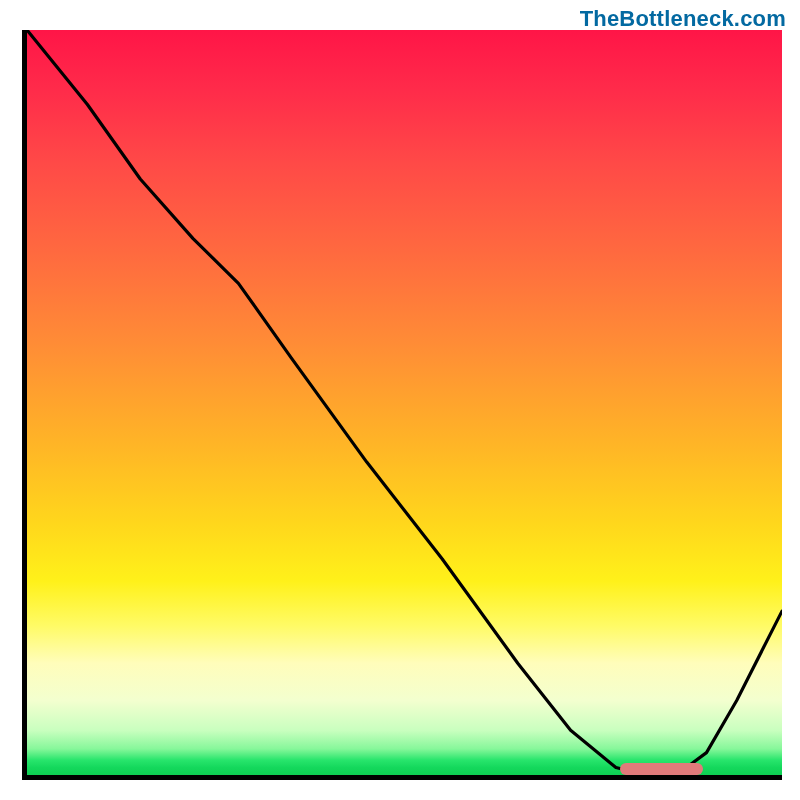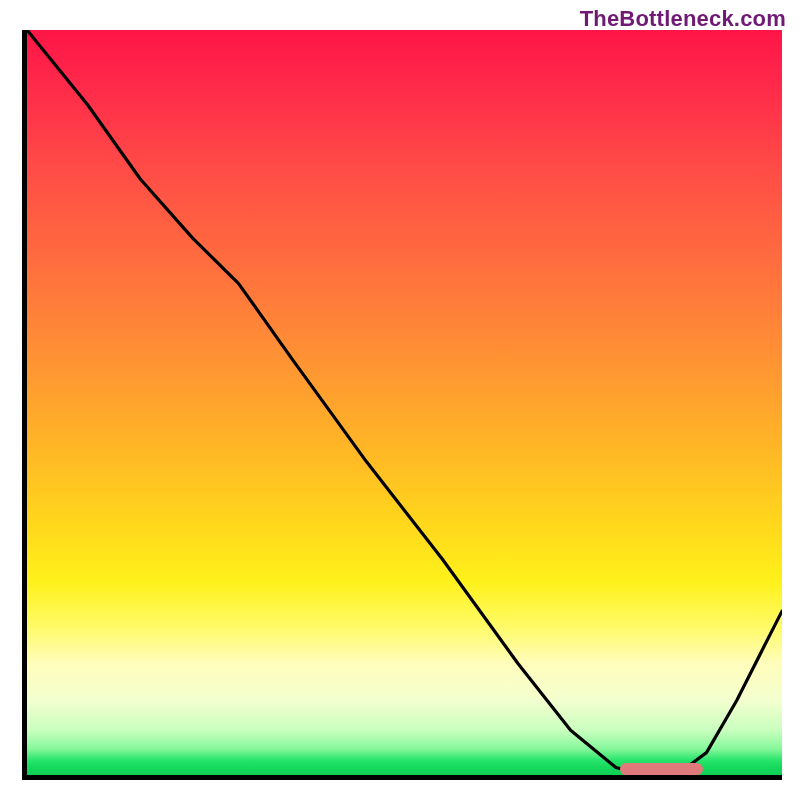--- a/index.html
+++ b/index.html
@@ -16,21 +16,21 @@
     width: 800px;
     height: 800px;
     box-sizing: border-box;
   }
   .watermark {
     position: absolute;
     top: 6px;
     right: 14px;
     font-size: 22px;
     font-weight: 600;
-    color: #701a75;
+    color: #0369a1;
     letter-spacing: 0.2px;
     user-select: none;
   }
   .plot {
     position: absolute;
     left: 22px;
     top: 30px;
     width: 760px;
     height: 750px;
     box-sizing: border-box;

